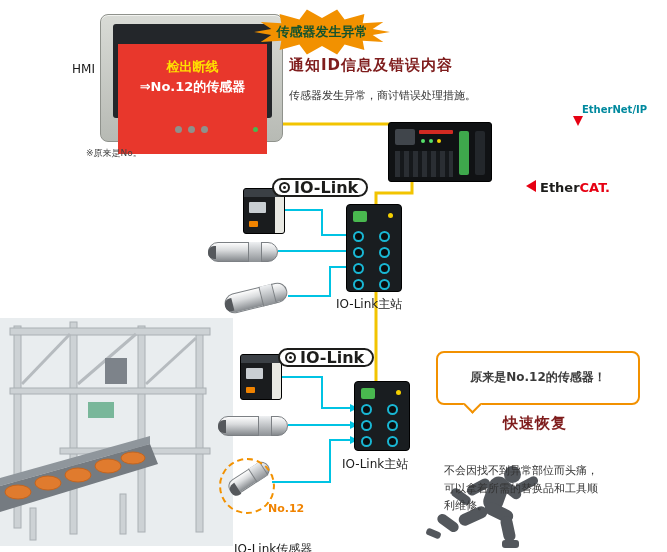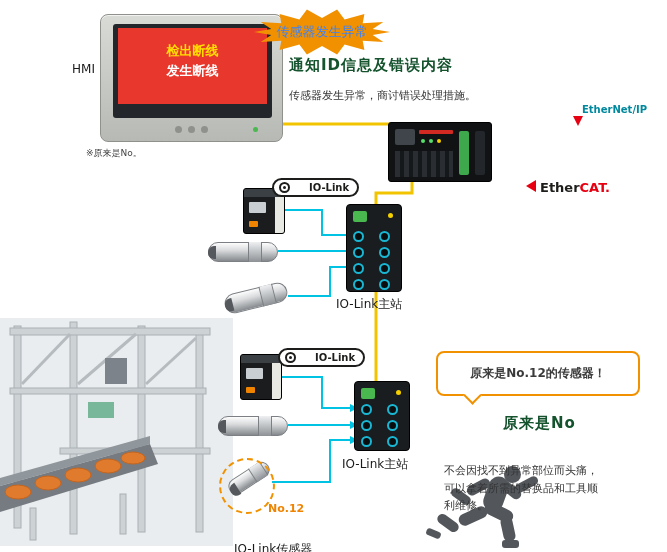--- a/index.html
+++ b/index.html
@@ -9,21 +9,21 @@
   .abs{position:absolute}
 
   
   .hmi{background:linear-gradient(#d9dbd6,#b7bab4);border:1px solid #8f928c;border-radius:8px;box-shadow:inset 0 1px 0 #f2f3f0;z-index:3}
   .hmi-bezel{background:#23262a;border-radius:3px}
   .hmi-screen{background:#e8372c;text-align:center;color:#fff;font-weight:bold;font-size:13px;line-height:1.5;padding-top:13px}
   .hmi-line1{color:#ffe100}
   .dot{display:block;border-radius:50%}
 
   
-  .iobadge{display:flex;align-items:center;gap:19px;background:#fff;border:2px solid #1d1d1b;border-radius:10px;height:19px;padding:0 8px 0 5px;font-size:10px;font-weight:bold;color:#1d1d1b;z-index:4}
+  .iobadge{display:flex;align-items:center;gap:4px;background:#fff;border:2px solid #1d1d1b;border-radius:10px;height:19px;padding:0 8px 0 5px;font-size:16px;font-weight:bold;color:#1d1d1b;z-index:4}
   .iob-icon{width:11px;height:11px;border:2px solid #1d1d1b;border-radius:50%;position:relative;flex:none}
   .iob-icon::after{content:"";position:absolute;left:2px;top:2px;width:3px;height:3px;background:#1d1d1b;border-radius:50%}
 
   
   .pe{width:42px;height:46px;z-index:3}
   .pe-body{position:absolute;inset:0;background:#1a1c1e;border-radius:3px;overflow:hidden;border:1px solid #000}
   .pe-top{position:absolute;left:0;top:0;right:0;height:8px;background:#3b4045}
   .pe-side{position:absolute;right:0;top:8px;width:9px;bottom:0;background:#e9e9e3}
   .pe-disp{position:absolute;left:5px;top:13px;width:17px;height:11px;background:#c9ced2;border-radius:1px}
   .pe-lens{position:absolute;left:5px;bottom:6px;width:9px;height:6px;background:#f08300;border-radius:1px}
@@ -40,21 +40,21 @@
   .m-led{position:absolute;right:8px;top:8px;width:5px;height:5px;border-radius:50%;background:#f5d000}
 
   
   .plc{background:#101214;border-radius:3px;border:1px solid #000;z-index:3}
 
   
   .bubble{background:#fff;border:2px solid #f29100;border-radius:8px;display:flex;flex-direction:column;justify-content:center;align-items:center;font-size:12px;font-weight:bold;color:#3a3a3a;line-height:1.65;z-index:4}
   .bubble-tail{position:absolute;left:28px;bottom:-8px;width:13px;height:13px;background:#fff;border-right:2px solid #f29100;border-bottom:2px solid #f29100;transform:rotate(45deg)}
 
   
-  .h-blue{font-size:15px;font-weight:bold;color:#14532d;letter-spacing:1px;z-index:4}
+  .h-blue{font-size:15px;font-weight:bold;color:#7f1d1d;letter-spacing:1px;z-index:4}
   .t-body{font-size:11px;color:#333;z-index:4}
   .t-label{font-size:12px;color:#1a1a1a;z-index:4}
 
   
   .runner{z-index:2}
   .r{position:absolute;background:#53575c;display:block}
 </style>
 </head>
 <body>
 
@@ -110,39 +110,39 @@
       <polygon points="350,436 350,444 358,440"></polygon>
     </g>
     <g fill="#e60012">
       <polygon points="573,116 583,116 578,126"></polygon>
       <polygon points="536,180 536,192 526,186"></polygon>
     </g>
   </svg>
 
   <div class="abs hmi" style="left:100px;top:14px;width:183px;height:128px">
     <div class="abs hmi-bezel" style="left:12px;top:9px;width:159px;height:94px">
-      <div class="abs hmi-screen" style="left:5px;top:4px;width:149px;height:76px">
+      <div class="abs hmi-screen" style="left:5px;top:20px;width:149px;height:110px">
         <div class="hmi-line1">检出断线</div>
-        <div>发生断线</div>
+        <div>⇒No.12的传感器</div>
       </div>
     </div>
     <div class="abs" style="left:74px;top:111px;display:flex;gap:6px">
       <span class="dot" style="width:7px;height:7px;background:#8e918c"></span>
       <span class="dot" style="width:7px;height:7px;background:#8e918c"></span>
       <span class="dot" style="width:7px;height:7px;background:#8e918c"></span>
     </div>
     <span class="dot abs" style="left:152px;top:112px;width:5px;height:5px;background:#49b84f"></span>
   </div>
   <div class="abs t-label" style="left:72px;top:62px">HMI</div>
   <div class="abs" style="left:86px;top:147px;font-size:9px;color:#444;z-index:3">※原来是No。</div>
 
   <svg class="abs" width="140" height="48" viewBox="0 0 140 48" style="left:252px;top:8px;z-index:4">
     <polygon id="burst-poly" fill="#f29100" points="138.0,24.0 120.7,27.1 131.3,34.0 110.7,32.7 112.4,42.0 92.6,36.6 85.1,46.4 70.0,38.0 54.9,46.4 47.4,36.6 27.6,42.0 29.3,32.7 8.7,34.0 19.3,27.1 2.0,24.0 19.3,20.9 8.7,14.0 29.3,15.3 27.6,6.0 47.4,11.4 54.9,1.6 70.0,10.0 85.1,1.6 92.6,11.4 112.4,6.0 110.7,15.3 131.3,14.0 120.7,20.9"></polygon>
   </svg>
-  <div class="abs" style="left:252px;top:8px;width:140px;height:48px;display:flex;align-items:center;justify-content:center;color:#3b82f6;font-size:13px;font-weight:normal;z-index:5">传感器发生异常</div>
+  <div class="abs" style="left:252px;top:8px;width:140px;height:48px;display:flex;align-items:center;justify-content:center;color:#14532d;font-size:13px;font-weight:bold;z-index:5">传感器发生异常</div>
 
   <div class="abs h-blue" style="left:289px;top:56px">通知ID信息及错误内容</div>
   <div class="abs t-body" style="left:289px;top:88px">传感器发生异常，商讨错误处理措施。</div>
 
   <div class="abs" style="left:582px;top:104px;font-size:10px;font-weight:bold;color:#00899e;z-index:4">EtherNet/IP</div>
   <div class="abs" style="left:540px;top:180px;font-size:13px;font-weight:bold;z-index:4">
     <span style="color:#1d1d1b">Ether</span><span style="color:#e60012">CAT.</span>
   </div>
 
   <div class="abs plc" style="left:388px;top:122px;width:104px;height:60px">
@@ -209,26 +209,26 @@
     <span class="port" style="left:32px;top:38px"></span>
     <span class="port" style="left:32px;top:54px"></span>
   </div>
   <div class="abs t-label" style="left:342px;top:456px">IO-Link主站</div>
 
   <div class="abs cyl" style="left:226px;top:470px;width:46px;height:16px;border-radius:8px;transform:rotate(-33deg);z-index:4"></div>
   <div class="abs" style="left:219px;top:458px;width:56px;height:56px;border:2px dashed #f29100;border-radius:50%;z-index:4"></div>
   <div class="abs" style="left:268px;top:502px;font-size:11px;font-weight:bold;color:#f08300;z-index:5">No.12</div>
   <div class="abs t-label" style="left:234px;top:541px;z-index:5">IO-Link传感器</div>
 
-  <div class="abs bubble" style="left:436px;top:351px;width:204px;height:45px">
+  <div class="abs bubble" style="left:436px;top:351px;width:204px;height:54px">
     <div>原来是No.12的传感器！</div>
     <span class="bubble-tail"></span>
   </div>
 
-  <div class="abs h-blue" style="left:503px;top:414px">原来是No</div>
+  <div class="abs h-blue" style="left:503px;top:414px">快速恢复</div>
   <div class="abs t-body" style="left:444px;top:462px;width:160px;line-height:1.6">不会因找不到异常部位而头痛，可以拿着所需的替换品和工具顺利维修。</div>
 
   <div class="abs runner" style="left:424px;top:466px;width:124px;height:86px">
     <span class="r" style="left:80px;top:0;width:17px;height:17px;border-radius:50%"></span>
     <span class="r" style="left:62px;top:10px;width:20px;height:36px;border-radius:10px;transform:rotate(20deg)"></span>
     <span class="r" style="left:72px;top:18px;width:27px;height:10px;border-radius:5px;transform:rotate(38deg)"></span>
     <span class="r" style="left:90px;top:14px;width:25px;height:9px;border-radius:5px;transform:rotate(-28deg)"></span>
     <span class="r" style="left:42px;top:16px;width:25px;height:10px;border-radius:5px;transform:rotate(-28deg)"></span>
     <span class="r" style="left:26px;top:26px;width:22px;height:9px;border-radius:5px;transform:rotate(36deg)"></span>
     <span class="r" style="left:60px;top:40px;width:30px;height:13px;border-radius:7px;transform:rotate(26deg)"></span>

